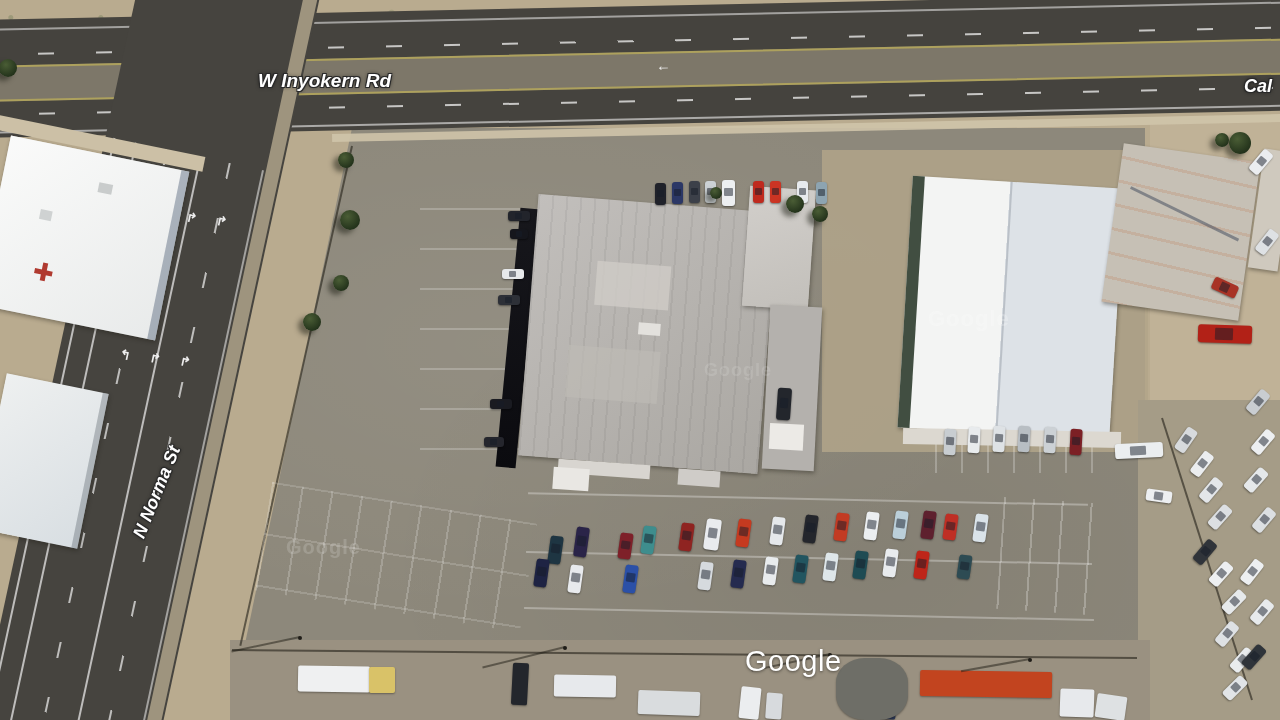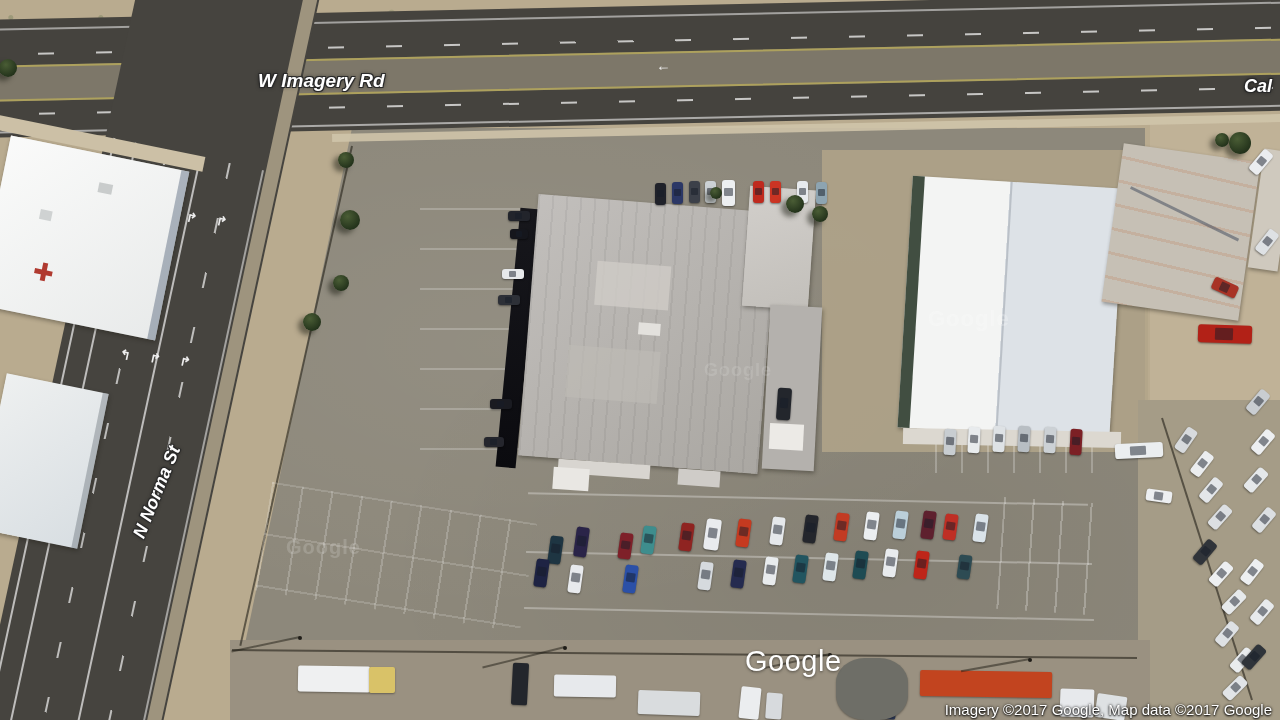--- a/index.html
+++ b/index.html
@@ -486,19 +486,18 @@
       <div class="tree" style="left: 1229px; top: 132px; width: 22px; height: 22px;"></div>
       <div class="tree" style="left: 1215px; top: 133px; width: 14px; height: 14px;"></div>
       <div class="tree" style="left: -1px; top: 59px; width: 18px; height: 18px;"></div>
     </div>
   <div id="ghost-layer" style="left:0;top:0;width:100%;height:100%;">
       <div class="ghost" style="left: 286px; top: 536px; font-size: 20px; opacity: 0.16;">Google</div>
       <div class="ghost" style="left: 928px; top: 306px; font-size: 22px; opacity: 0.22;">Google</div>
       <div class="ghost" style="left: 704px; top: 360px; font-size: 18px; opacity: 0.12;">Google</div>
     </div>
 
-  <div class="road-label label-iny">W Imagery Rd</div>
+  <div class="road-label label-iny">W Inyokern Rd</div>
   <div class="road-label label-norma">N Norma St</div>
   <div class="road-label label-cal">Cal</div>
   <div class="gwm">Google</div>
-  <div class="attribution">Imagery ©2017 Google, Map data ©2017 Google</div>
 
 </div>
 
 </body></html>

